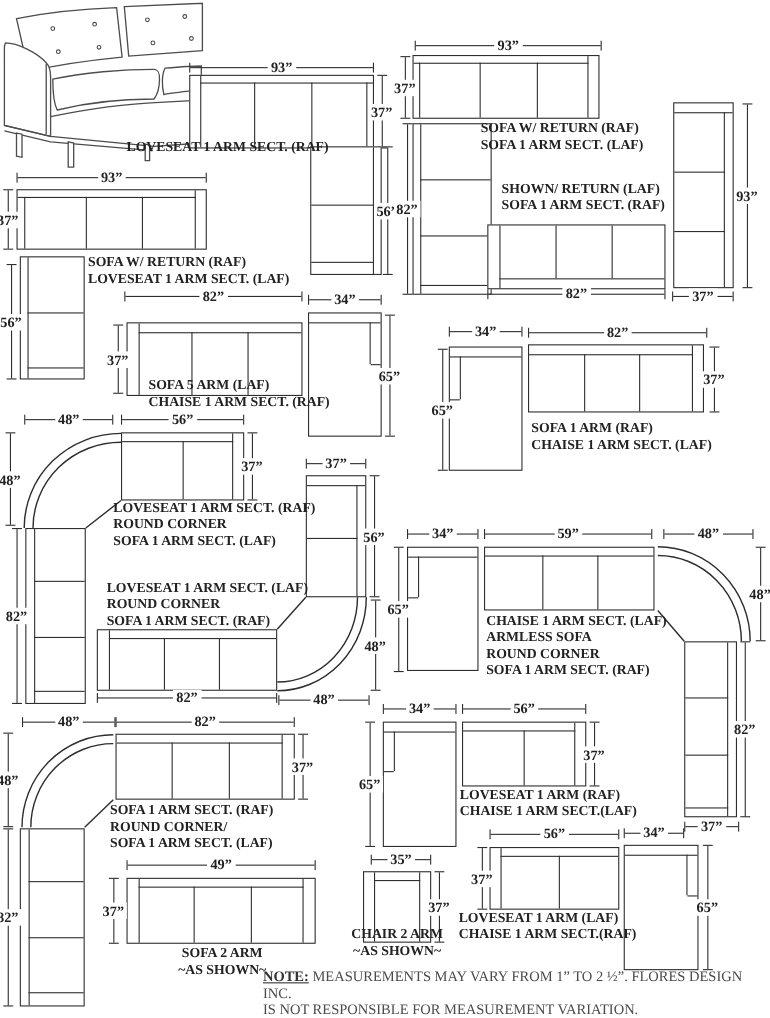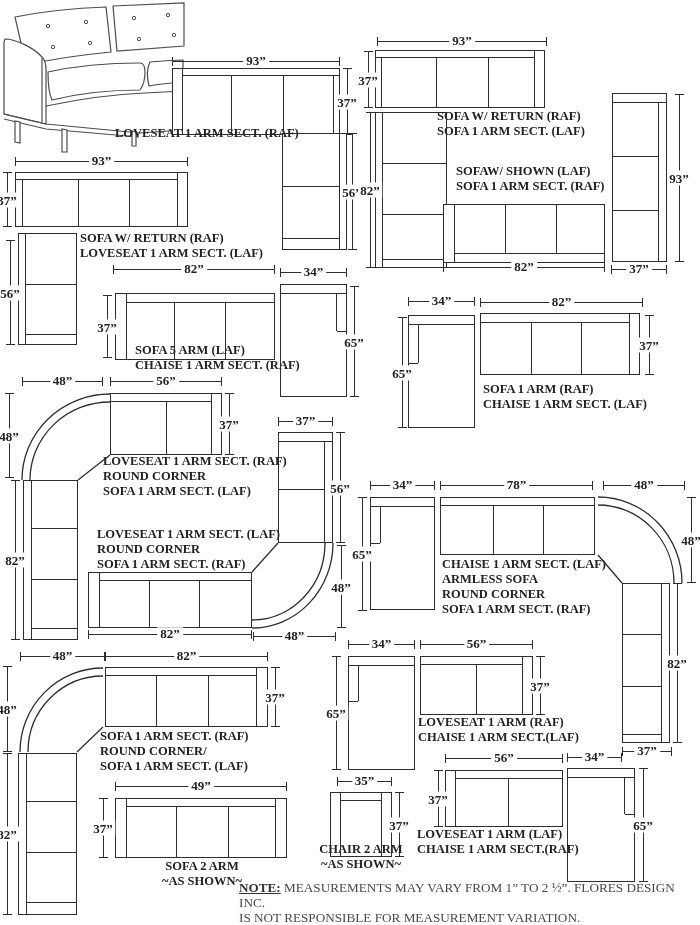--- a/index.html
+++ b/index.html
@@ -102,21 +102,21 @@
   </div>
   <div class="dim-v" style="left:366px;top:112px;height:156px;">
       <span>82”</span>
     </div>
   <div class="cfg-label" style="left:437px;top:109px;">
     <div>SOFA W/ RETURN (RAF)</div>
     <div>SOFA 1 ARM SECT. (LAF)</div>
   </div>
 
   <div class="cfg-label" style="left:456px;top:164px;">
-    <div>SOFAW/ SHOWN (LAF)</div>
+    <div>SHOWN/ RETURN (LAF)</div>
     <div>SOFA 1 ARM SECT. (RAF)</div>
   </div>
   <div class="piece" style="left:443px;top:204px;width:162px;height:59px;">
     <div class="ln-v" style="left:10px;top:0;bottom:0;"></div>
     <div class="ln-h" style="left:10px;right:0;top:48px;"></div>
     <div class="ln-v" style="left:61px;top:0;height:48px;"></div>
     <div class="ln-v" style="left:112px;top:0;height:48px;"></div>
   </div>
   <div class="dim-h" style="left:443px;top:263px;width:162px;">
       <span>82”</span>
@@ -287,21 +287,21 @@
   <div class="cfg-label" style="left:97px;top:527px;">
     <div>LOVESEAT 1 ARM SECT. (LAF)</div>
     <div>ROUND CORNER</div>
     <div>SOFA 1 ARM SECT. (RAF)</div>
   </div>
 
   <div class="dim-h" style="left:370px;top:481px;width:65px;">
       <span>34”</span>
     </div>
   <div class="dim-h" style="left:440px;top:481px;width:153px;">
-      <span>78”</span>
+      <span>59”</span>
     </div>
   <div class="dim-h" style="left:603px;top:481px;width:82px;">
       <span>48”</span>
     </div>
   <div class="piece" style="left:370px;top:497px;width:65px;height:113px;">
     <div class="ln-h" style="left:0;right:0;top:8px;"></div>
     <div class="ln-v" style="left:9px;top:8px;height:37px;"></div>
     <div class="ln-h" style="left:0;width:9px;top:45px;"></div>
   </div>
   <div class="dim-v" style="left:358px;top:497px;height:114px;">

